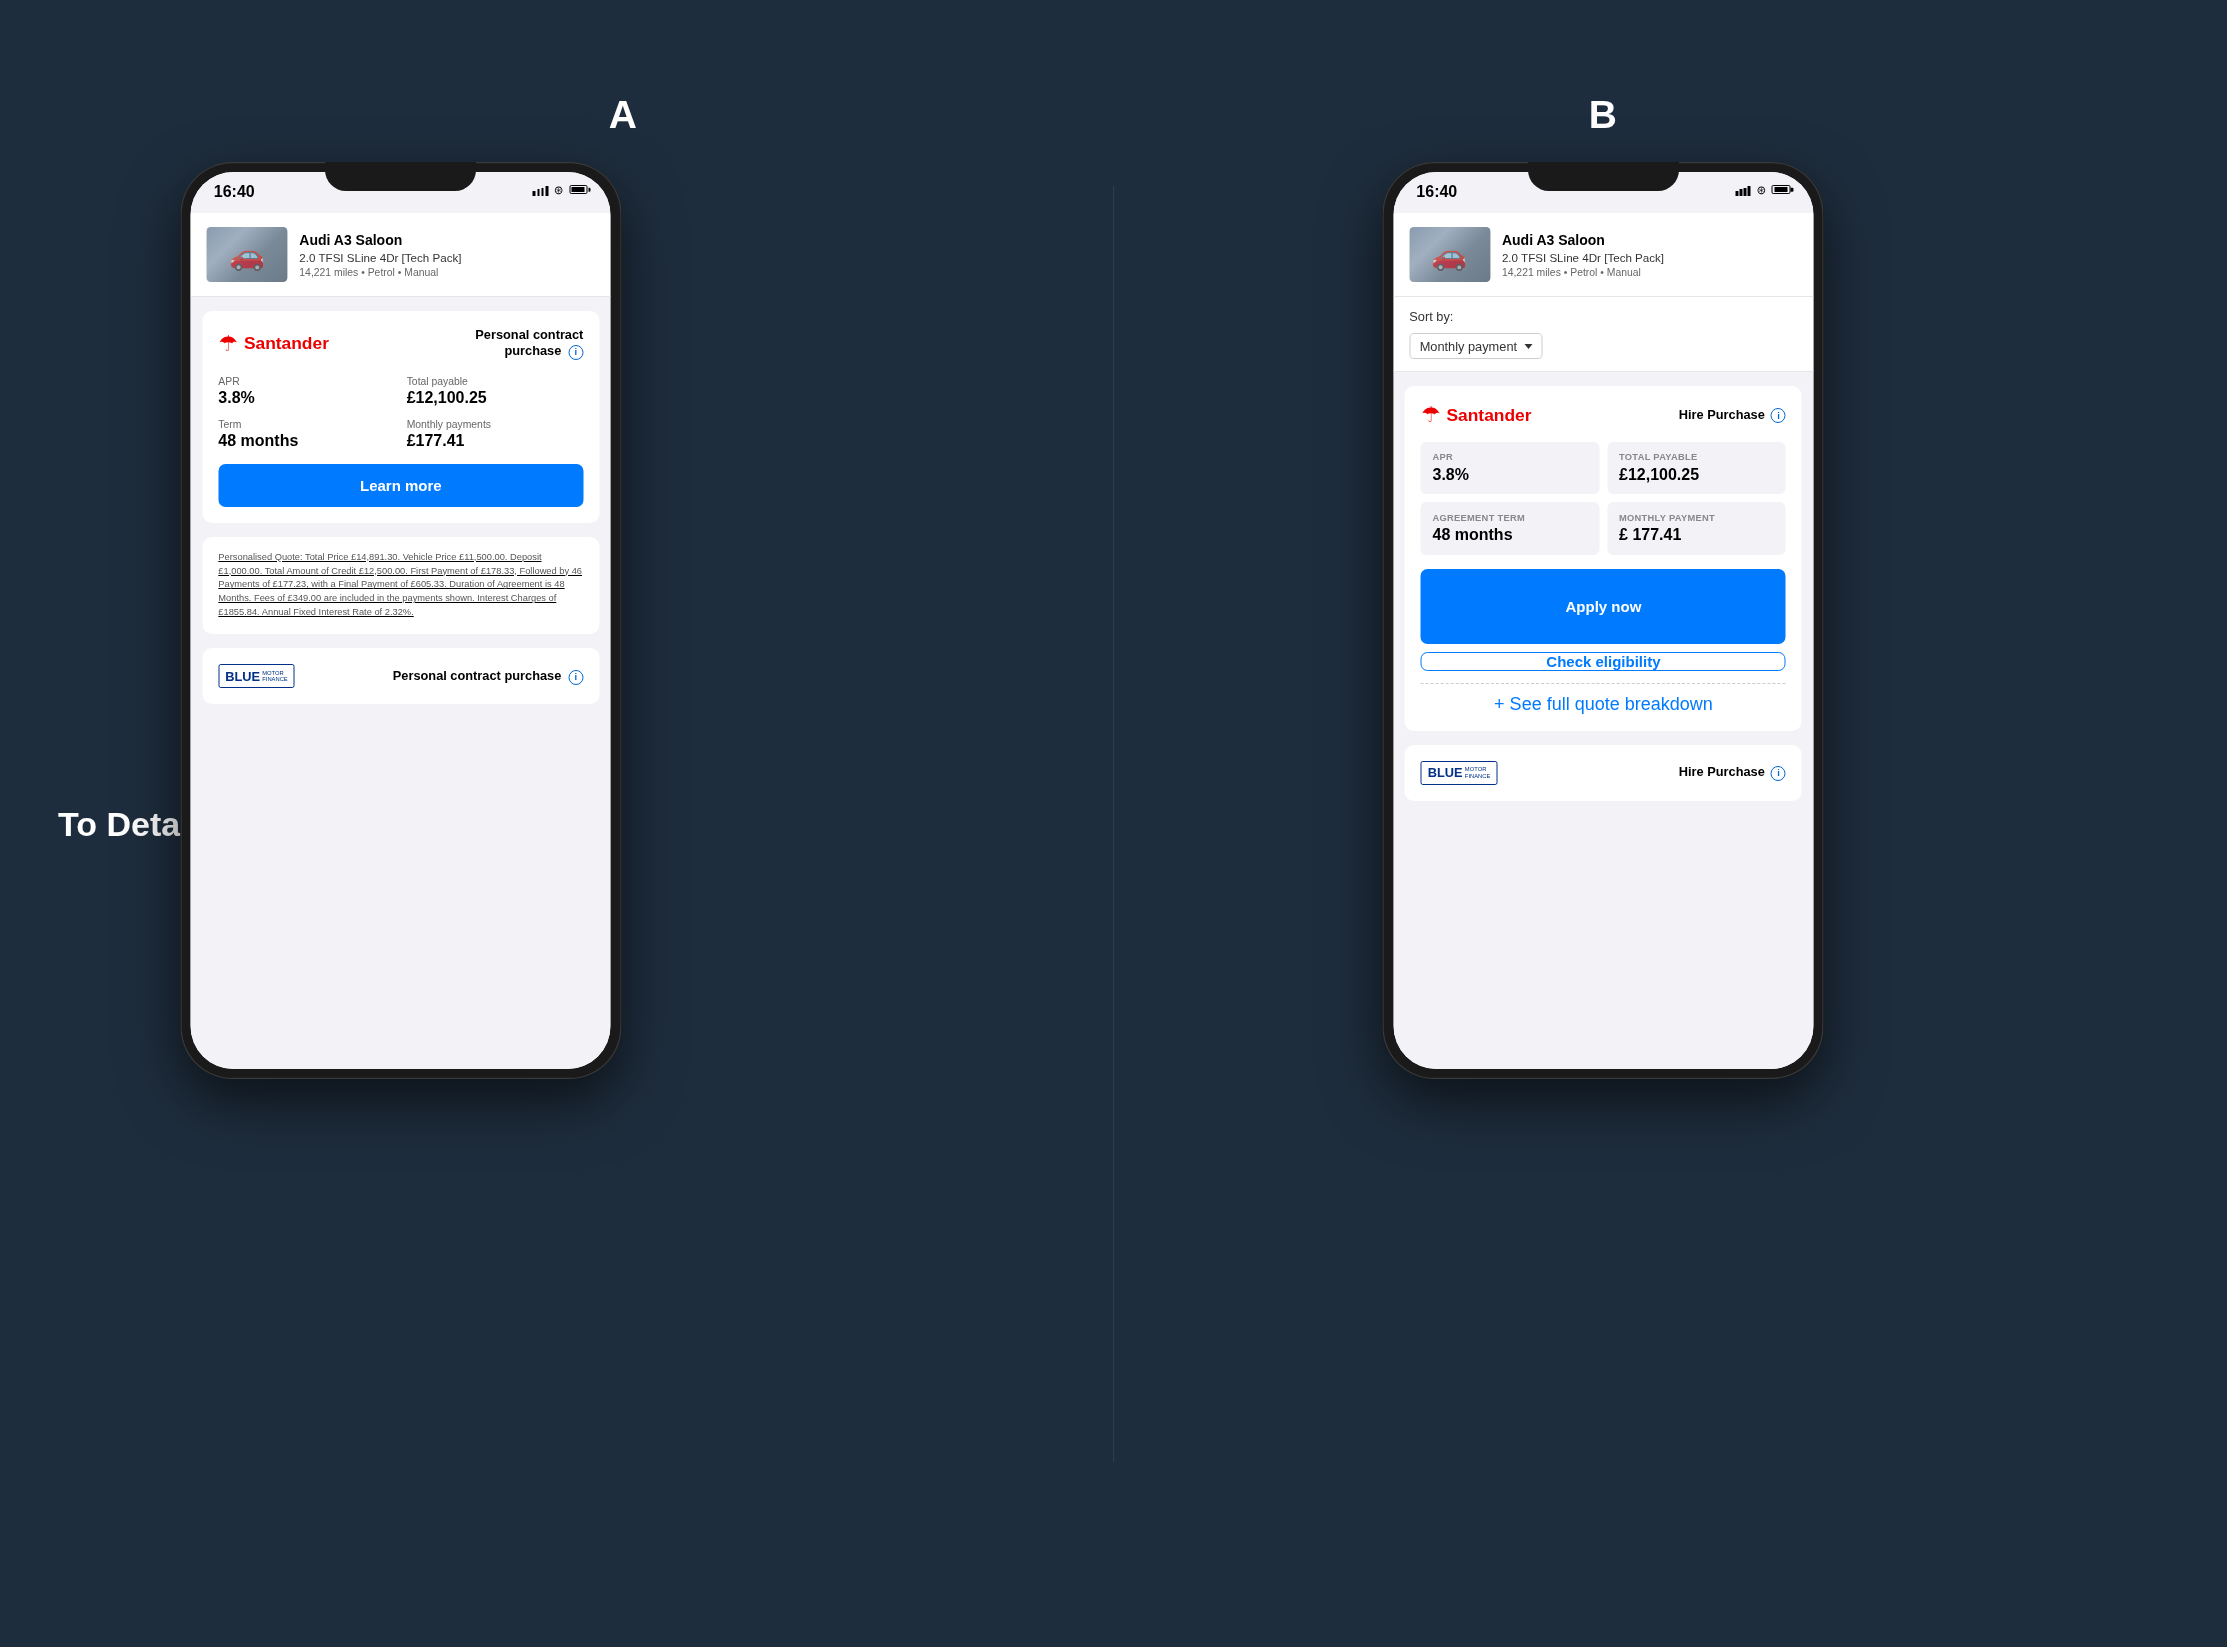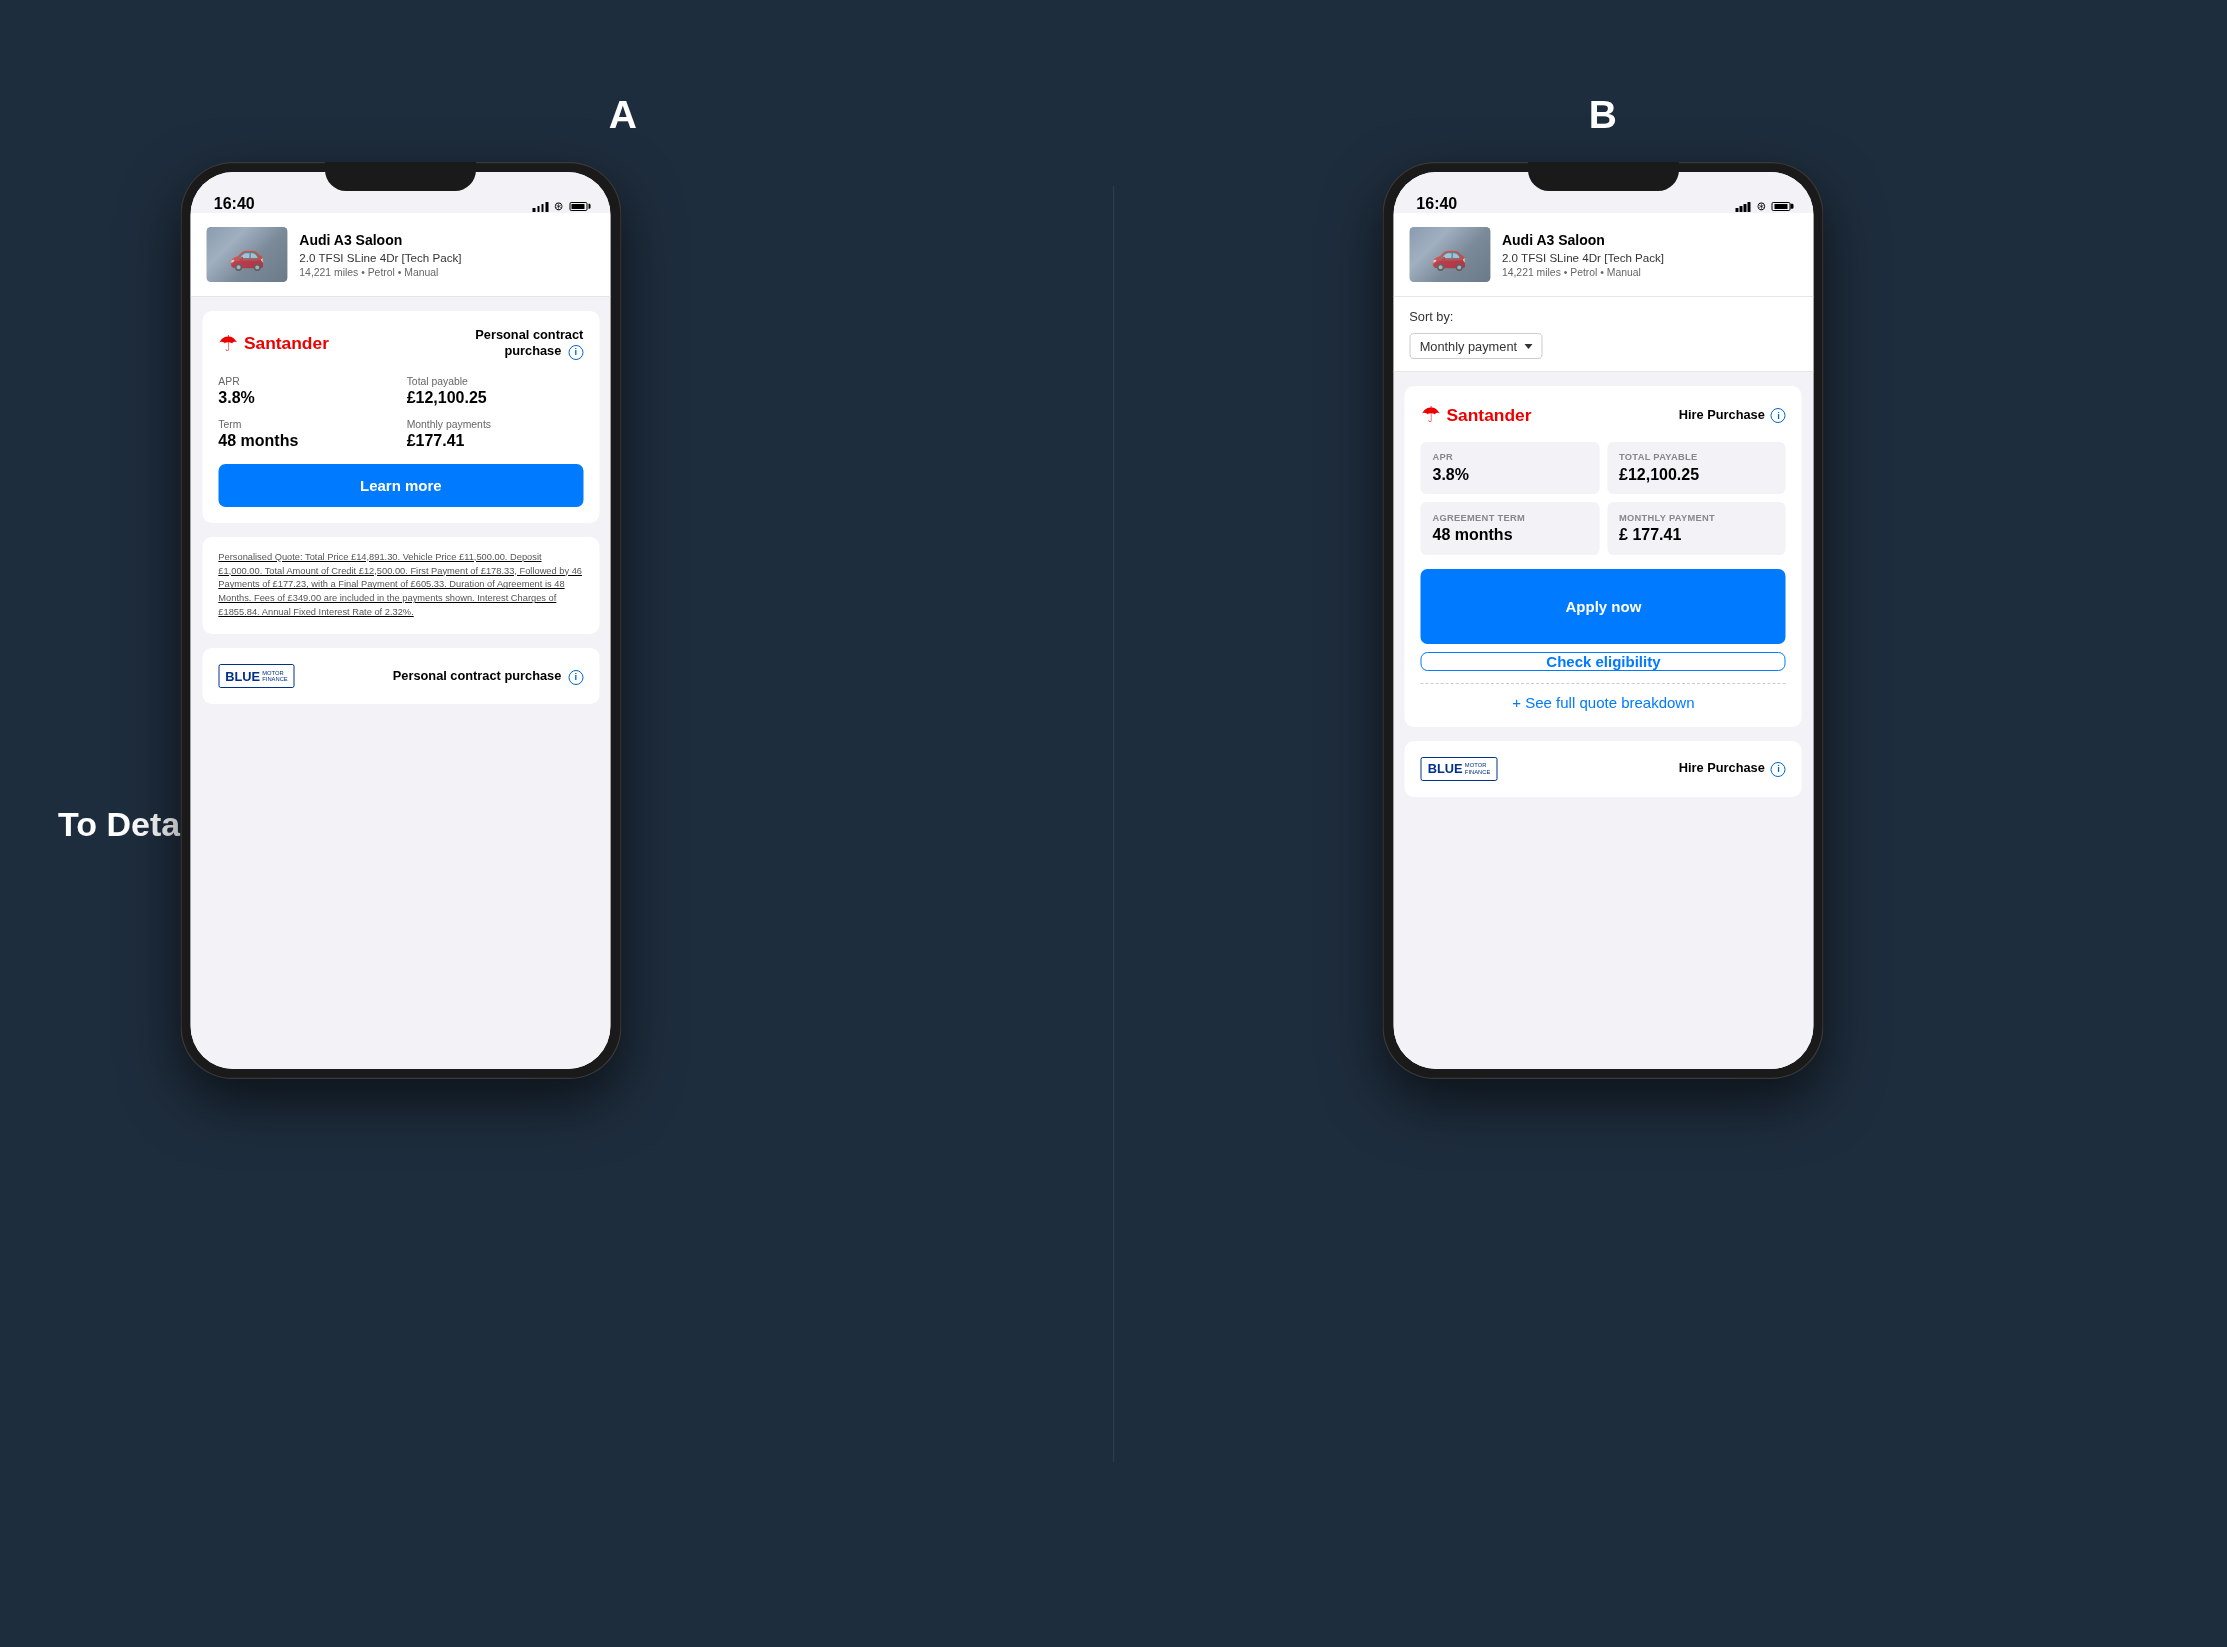--- a/index.html
+++ b/index.html
@@ -109,21 +109,21 @@
       height: 29px;
       background: #1a1a1a;
       border-radius: 0 0 21px 21px;
       z-index: 10;
     }
 
     
     .status-bar {
       display: flex;
       justify-content: space-between;
-      align-items: flex-end;
+      align-items: flex-start;
       padding: 10.4px 23px 0;
       height: 41px;
       background: #f2f2f7;
       flex-shrink: 0;
       position: relative;
       z-index: 5;
     }
     .status-time {
       font-size: 16px;
       font-weight: 600;
@@ -407,21 +407,21 @@
       margin-bottom: 8px;
     }
 
     .quote-breakdown-divider {
       border: none;
       border-top: 0.9px dashed #ccc;
       margin: 4.6px 0 9.3px;
     }
     .see-full-quote {
       text-align: center;
-      font-size: 15px;
+      font-size: 18px;
       color: #007aff;
       font-weight: 500;
     }
 
     
     .blue-motor-logo {
       border: 1.2px solid #003087;
       border-radius: 2.3px;
       padding: 3.5px 5.8px;
       display: flex;

